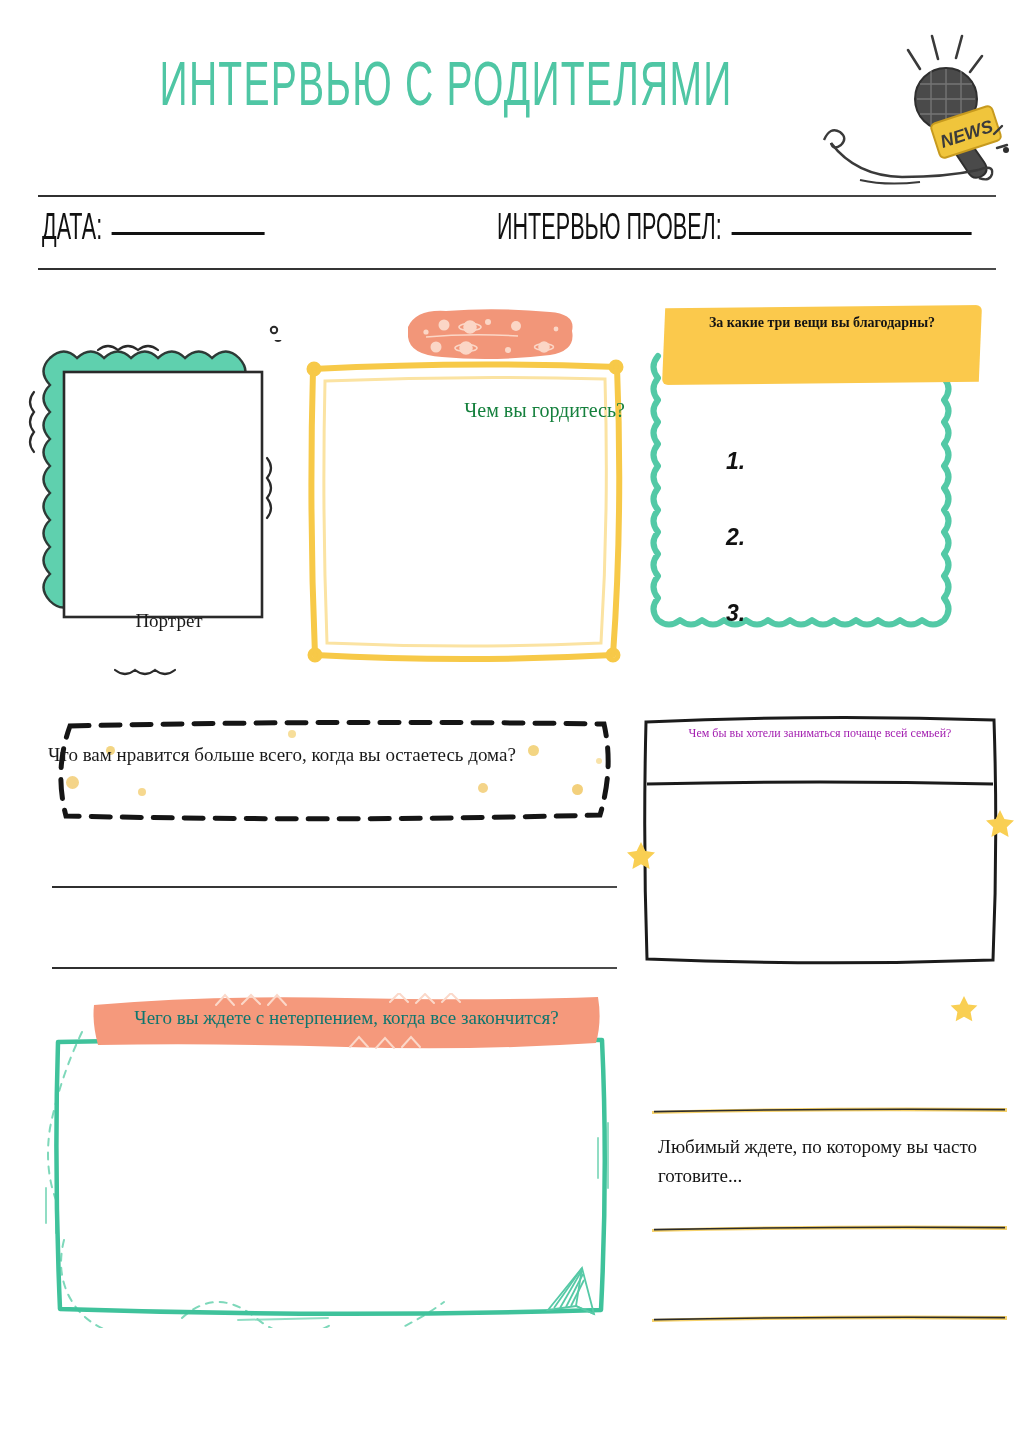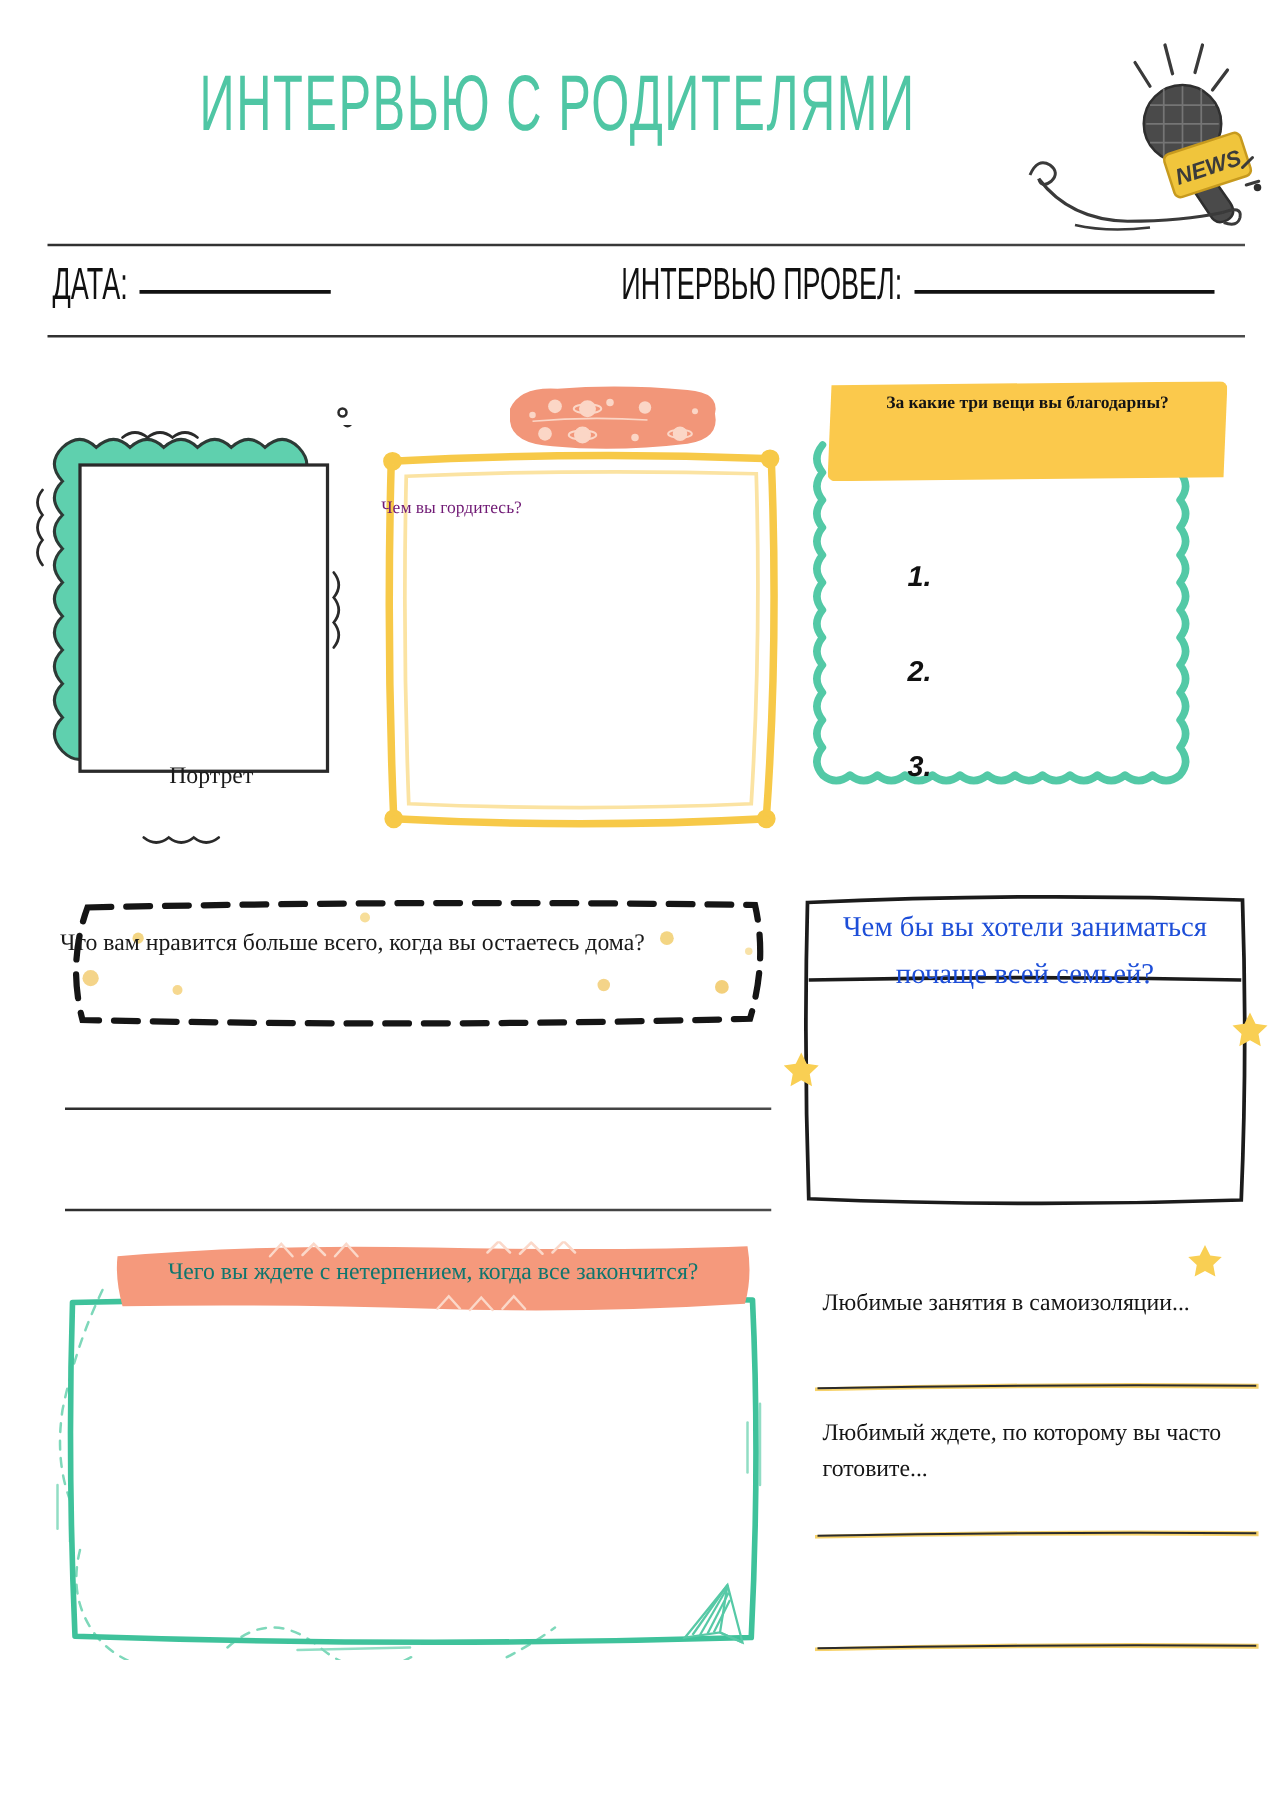--- a/index.html
+++ b/index.html
@@ -42,22 +42,22 @@
   
   .portrait{position:absolute;left:20px;top:340px;width:285px;height:340px;}
   .portrait .label{
     position:absolute;left:13px;right:0;bottom:48px;text-align:center;
     font-size:19px;color:#1a1a1a;
   }
 
   
   .proud{position:absolute;left:305px;top:355px;width:320px;height:310px;}
   .proud .inner-txt{
-    position:absolute;left:0;right:0;top:44px;text-align:left;
-    font-size:14px;color:#701a75;
+    position:absolute;left:0;right:0;top:44px;text-align:right;
+    font-size:20px;color:#15803d;
   }
   .proud-banner{position:absolute;left:95px;top:-50px;width:180px;height:60px;}
 
   
   .grat{position:absolute;left:648px;top:340px;width:350px;height:348px;}
   .grat-banner{
     position:absolute;left:14px;top:-35px;width:320px;height:80px;
     background:#FBC94C;
     clip-path:polygon(1% 4%,100% 0%,99% 96%,0% 100%);
     border-radius:6px;
@@ -82,21 +82,21 @@
 
   .hline{position:absolute;left:52px;height:2px;width:565px;
     background:linear-gradient(90deg,#2e2e2e,#4a4a4a);}
   .hline.l1{top:886px;}
   .hline.l2{top:967px;}
 
   
   .family{position:absolute;left:640px;top:712px;width:360px;height:255px;}
   .family .hdr{
     position:absolute;left:0;right:0;top:12px;text-align:center;
-    font-size:23px;line-height:1.6;color:#1d4ed8;font-weight:500;
+    font-size:12px;line-height:1.6;color:#a21caf;font-weight:500;
   }
 
   
   .wait{position:absolute;left:42px;top:1018px;width:575px;height:310px;}
   .wait-banner{position:absolute;left:48px;top:-25px;width:513px;height:58px;}
   .wait-banner .t{
     position:absolute;left:0;right:0;top:14px;text-align:center;
     font-size:19px;color:#0f766e;
   }
 
@@ -330,21 +330,20 @@
         </g>
       </svg>
       <div class="t">Чего вы ждете с нетерпением, когда все закончится?</div>
     </div>
   </div>
 
   <svg class="star" style="left:950px;top:994px;" width="28" height="28">
     <path d="M14 2 L18.2 10.4 L27.4 11.6 L20.6 18 L22.3 27.2 L14 22.8 L5.7 27.2 L7.4 18 L0.6 11.6 L9.8 10.4 Z" fill="#F9CF53"></path>
   </svg>
 
-  <div class="prompt p1">Любимые занятия в самоизоляции...</div>
   <div class="goldbar g1">
     <svg viewBox="0 0 355 9" width="355" height="9" preserveAspectRatio="none">
       <path d="M0,6 Q178,1 355,3 L355,7 Q178,5 0,9 Z" fill="#F5CE5E" opacity=".92"></path>
       <path d="M2,6.6 Q178,3.4 353,4.6" stroke="#2b2b2b" stroke-width="1.6" fill="none"></path>
     </svg>
   </div>
 
   <div class="prompt p2">Любимый ждете, по которому вы часто готовите...</div>
   <div class="goldbar g2">
     <svg viewBox="0 0 355 9" width="355" height="9" preserveAspectRatio="none">

